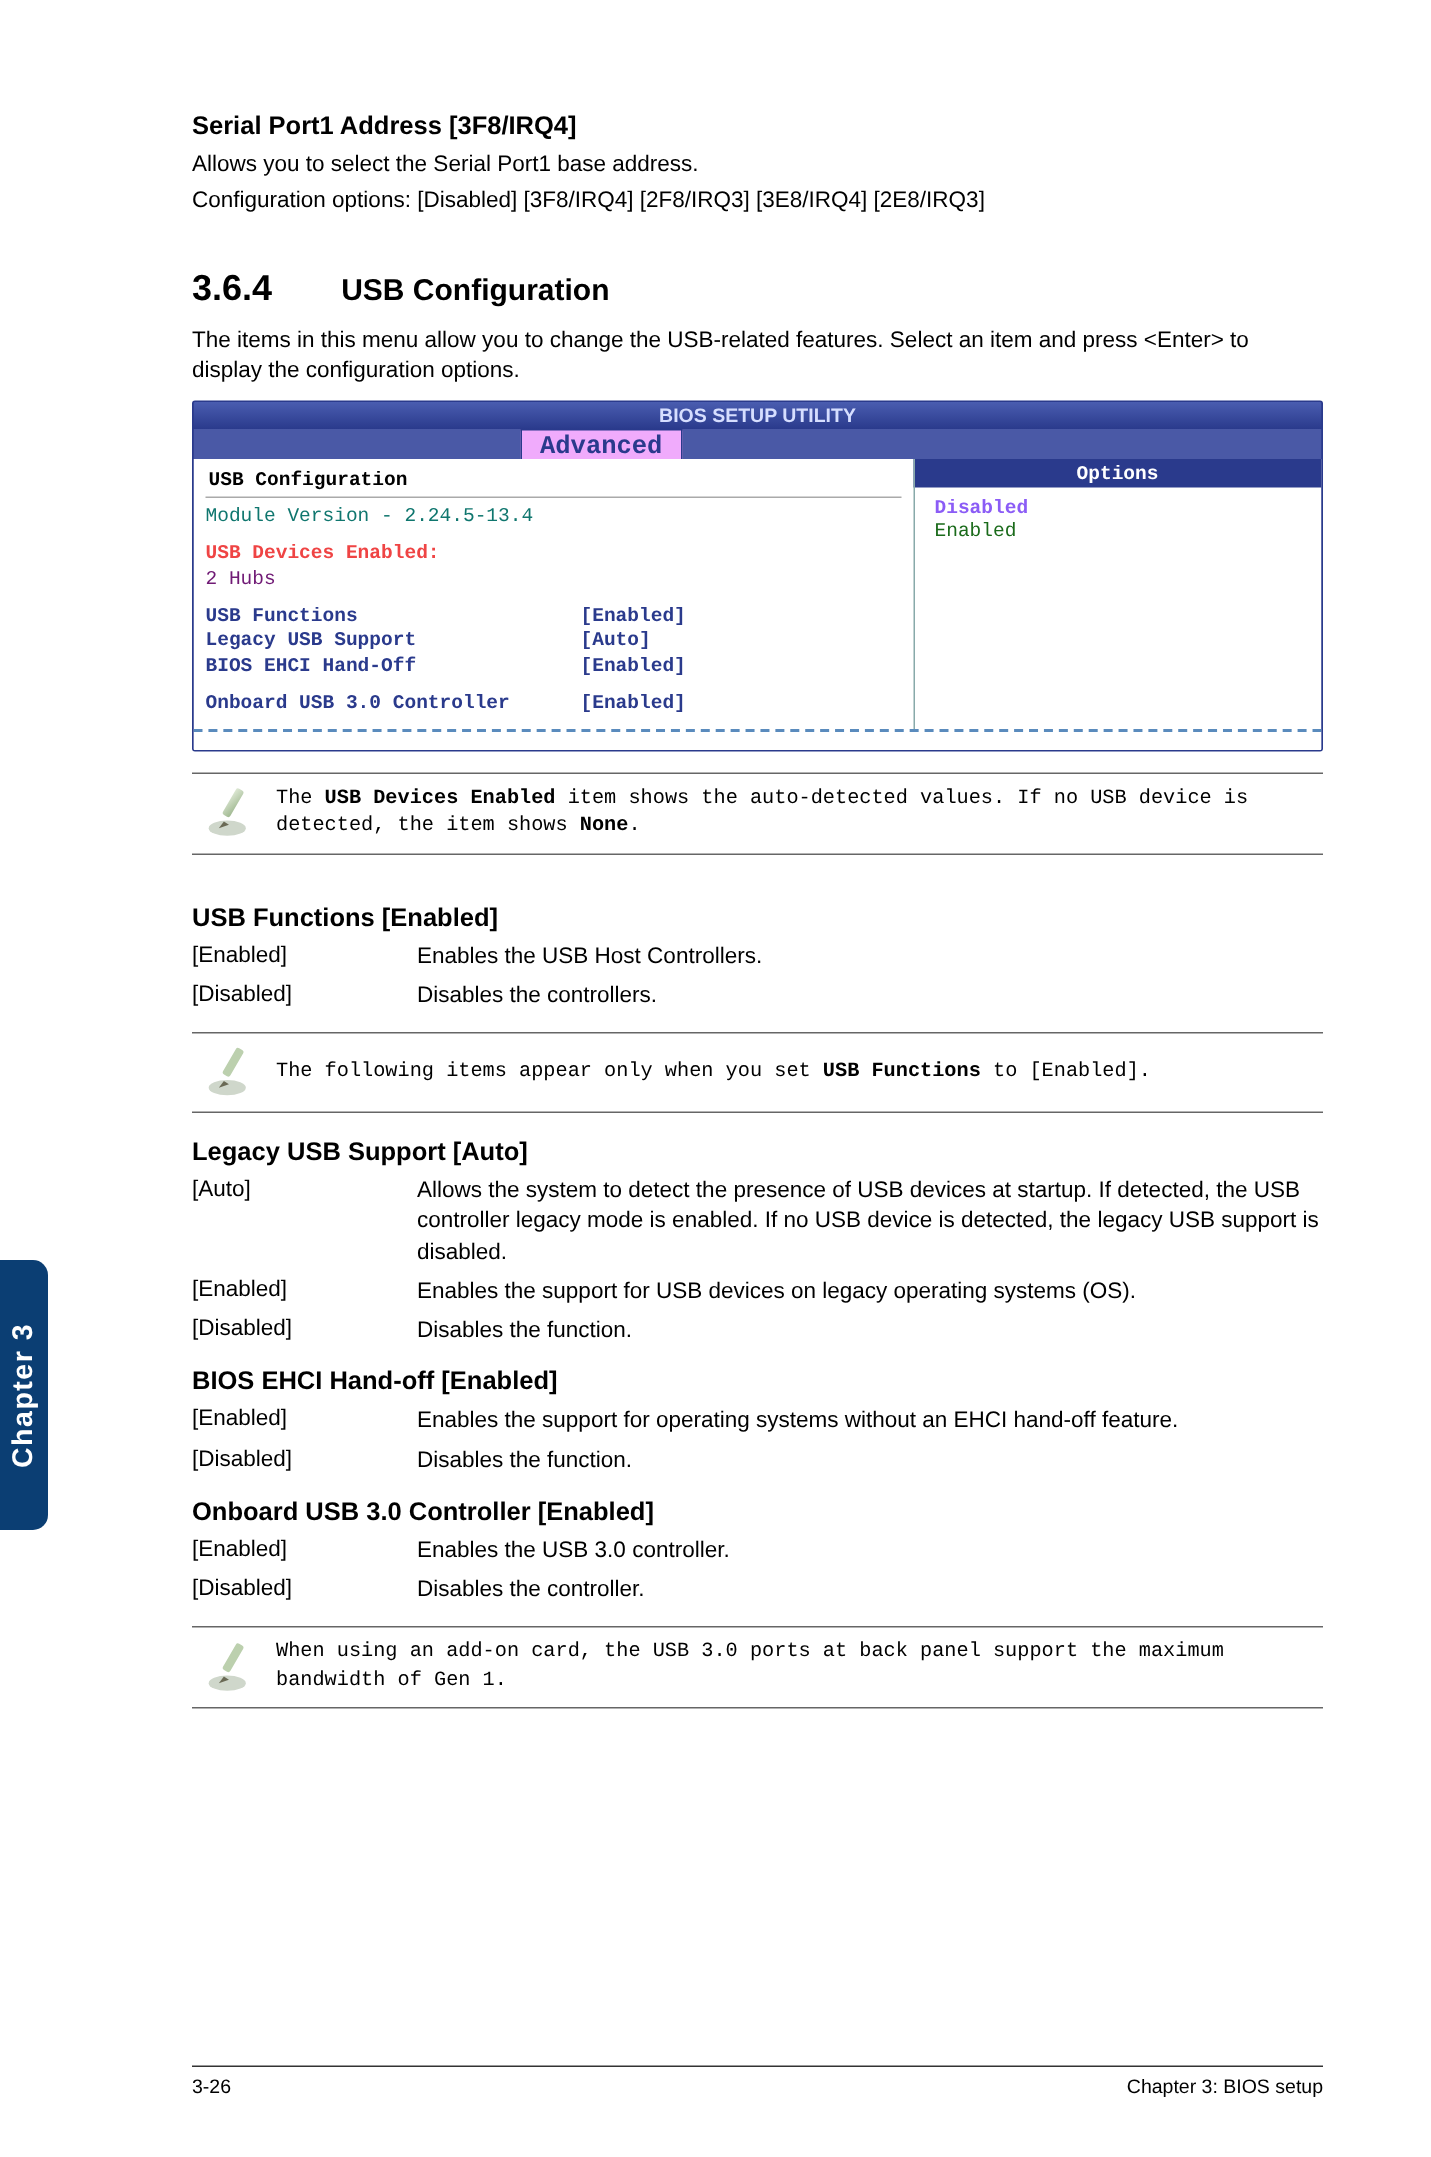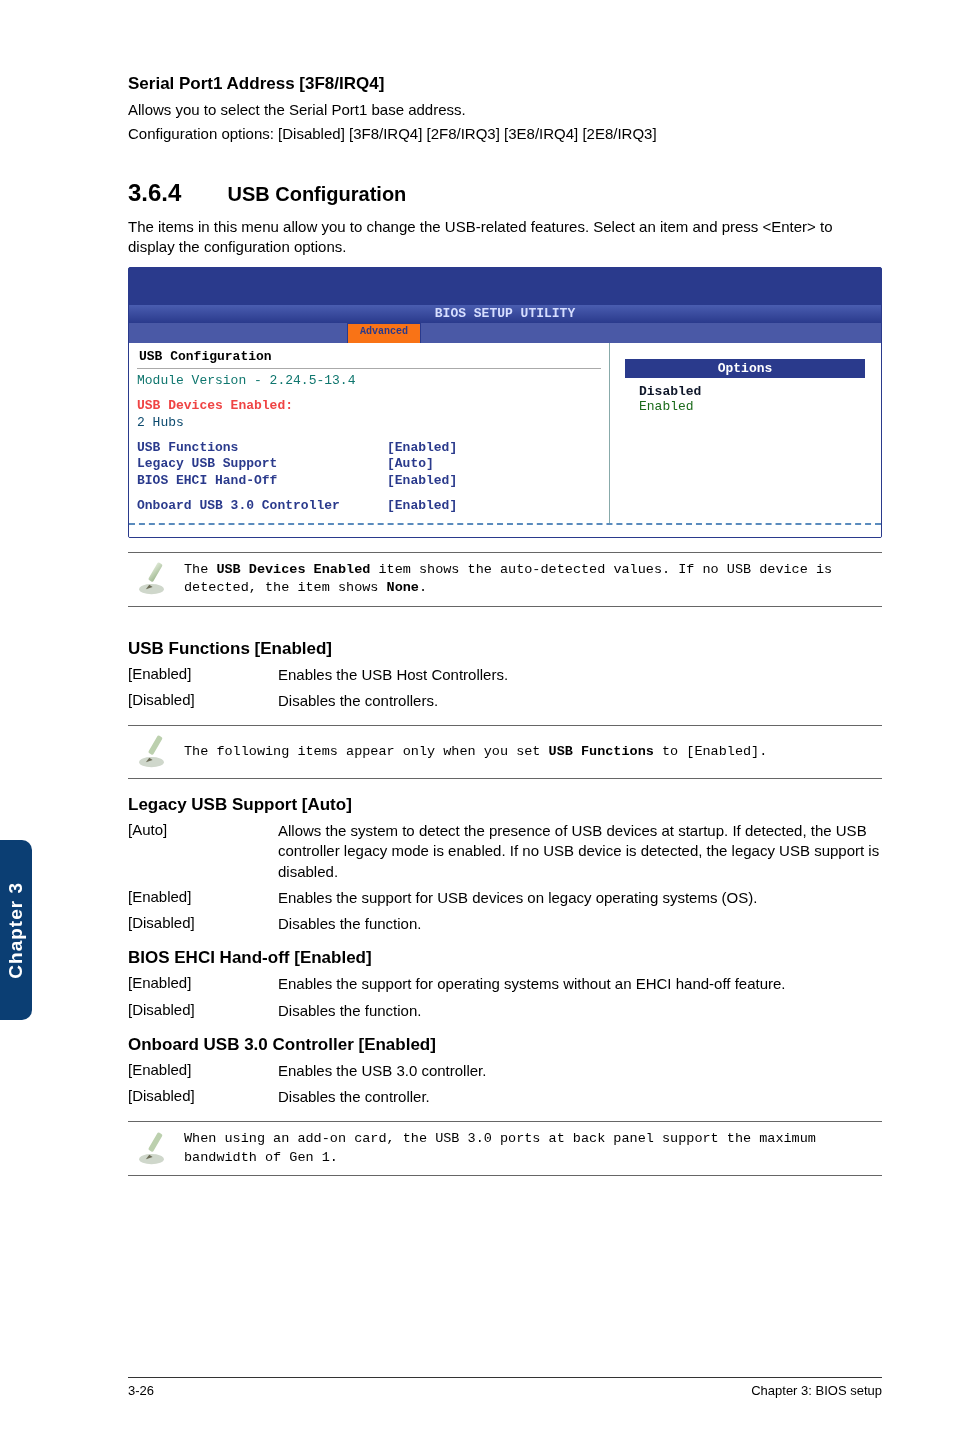--- a/index.html
+++ b/index.html
@@ -28,58 +28,57 @@
   .bios {
     margin-top: 10px;
     border: 1px solid #2a3a8c;
     border-radius: 2px;
     background:#2a3a8c;
     overflow:hidden;
   }
   .bios-titlebar {
     background: linear-gradient(#4a5db0,#2a3a8c);
     color: #d6deff;
-    font-family: Liberation Mono, monospace;
+    font-family: Liberation Sans, sans-serif;
     font-size: 13px;
     font-weight: bold;
     text-align:center;
     position:relative;
     height:18px;
     line-height:18px;
-    margin-top:37px;
   }
   .bios-tabrow {
     background:#4a59a6;
     height:20px;
     position:relative;
   }
   .bios-tab {
     position:absolute; left:218px; top:0; bottom:0;
-    background:#f97316;
+    background:#f0abfc;
     color:#2a3a8c;
     font-family:"Courier New",monospace;
-    font-size:10px; font-weight:bold;
+    font-size:17px; font-weight:bold;
     padding: 2px 12px;
     border:1px solid #2a3a8c;
     border-bottom:none;
   }
   .bios-body {
     display:flex;
     background:#fff;
   }
   .bios-left {
     flex: 0 0 480px;
     padding: 4px 8px 8px 8px;
     font-family:"Courier New",monospace;
     font-size:13px; line-height:1.3;
     color:#2a3a8c;
   }
   .bios-right {
     flex:1;
-    padding:16px;
+    padding:0;
     position:relative;
   }
   .bios-left .heading {
     color:#000; font-weight:bold; padding:2px 2px; border-bottom:1px solid #aaa;
   }
   .bios-left .gray { color:#0f766e; }
   .bios-left .bold { font-weight:bold; }
   .bios-left .blue { color:#2a3a8c; }
   .bios-left .row { display:flex; }
   .bios-left .row .lab { width:250px; }
@@ -87,21 +86,21 @@
   .bios-left .block { margin-top:8px; }
   .bios-right .opt-title {
     background:#2a3a8c; color:#fff; text-align:center; font-family:"Courier New",monospace;
     font-size:13px; font-weight:bold; padding:2px 0;
   }
   .bios-right .opt-body {
     padding:6px 14px;
     font-family:"Courier New",monospace;
     font-size:13px; font-weight:bold;
   }
-  .opt-disabled { color:#0f172a; }
+  .opt-disabled { color:#8b5cf6; }
   .opt-enabled { color:#1a6a1a; font-weight:normal; }
   .bios-right .vline { position:absolute; left:0; top:0; bottom:0; width:1px; background:#8aa; }
   .bios-bottom-dash {
     height:14px;
     background:#fff;
     border-top: 2px dashed #5a8bbd;
     position:relative;
     overflow:hidden;
   }
   .bios-bottom-dash::before,
@@ -187,21 +186,21 @@
     <div class="bios-titlebar">BIOS SETUP UTILITY</div>
     <div class="bios-tabrow">
       <div class="bios-tab">Advanced</div>
     </div>
     <div class="bios-body">
       <div class="bios-left">
         <div class="heading">USB Configuration</div>
         <div class="gray" style="margin-top:4px">Module Version - 2.24.5-13.4</div>
         <div class="block">
           <div class="bold" style="color:#ef4444">USB Devices Enabled:</div>
-          <div style="color:#0c4a6e"> 2 Hubs</div>
+          <div style="color:#701a75"> 2 Hubs</div>
         </div>
         <div class="block">
           <div class="row">
             <div class="lab blue bold">USB Functions</div>
             <div class="val blue bold">[Enabled]</div>
           </div>
           <div class="row">
             <div class="lab blue bold">Legacy USB Support</div>
             <div class="val blue bold">[Auto]</div>
           </div>

